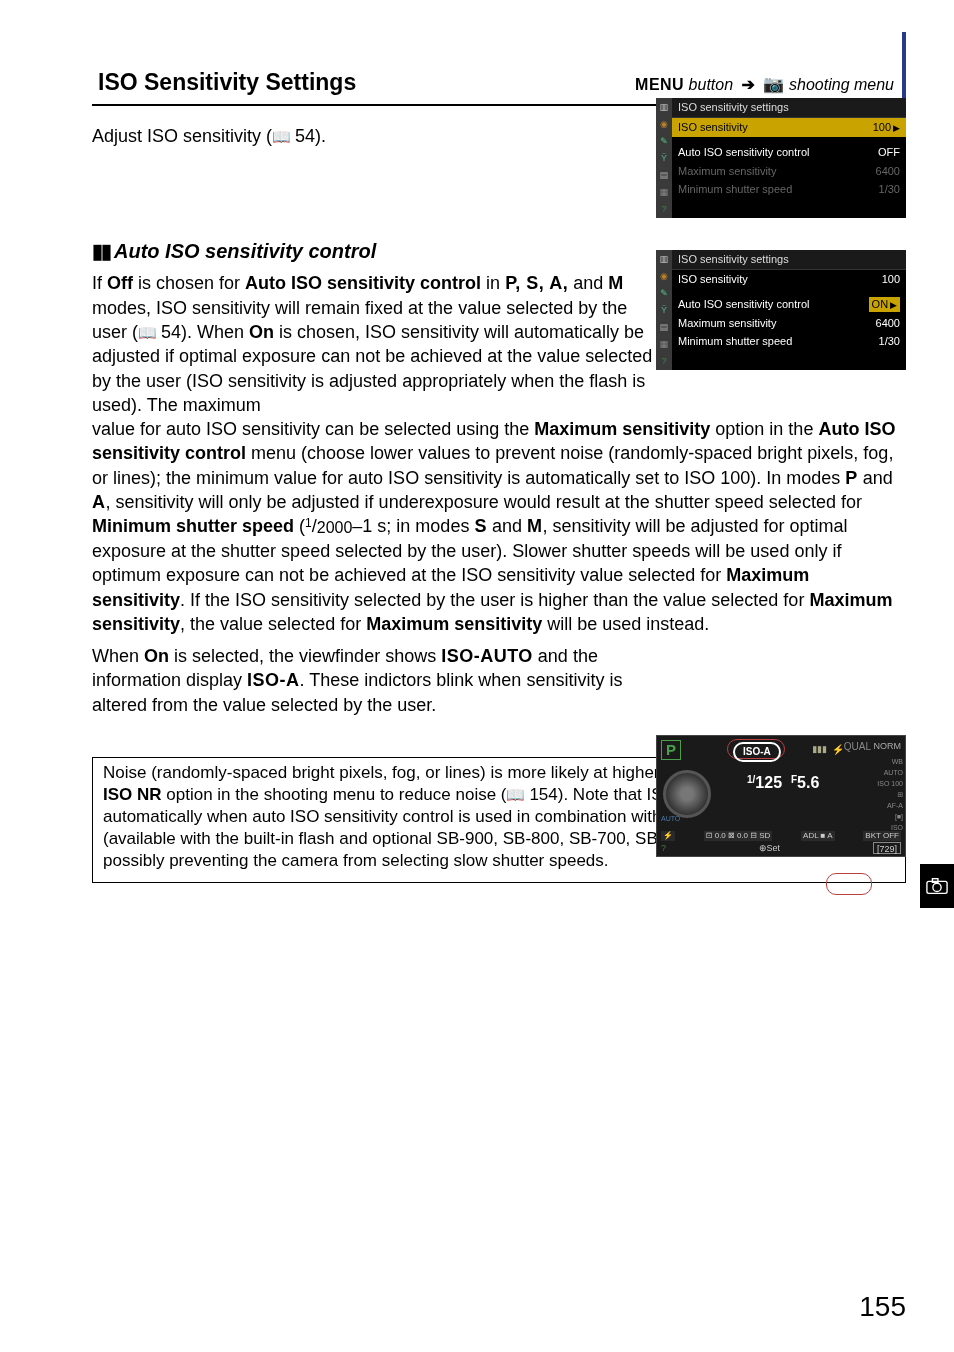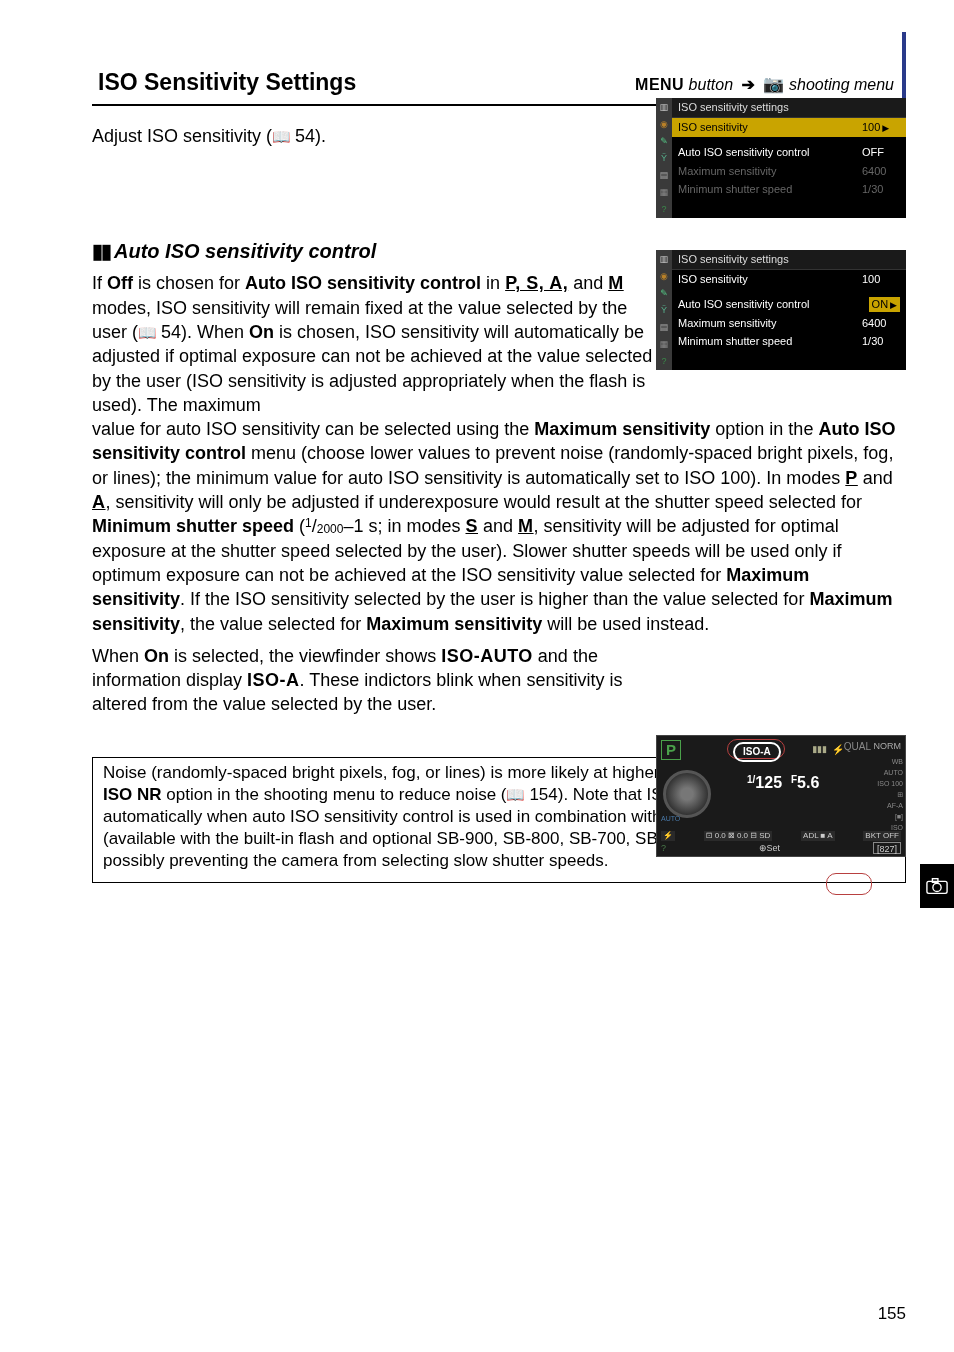--- a/index.html
+++ b/index.html
@@ -30,42 +30,42 @@
   .hdr-right .arrow { font-weight: 700; margin: 0 4px; }
   .hdr-right .ico { font-size: 17px; }
   .hdr-right em { font-style: italic; font-weight: 400; }
   
   .intro { margin-bottom: 90px; }
   .book { font-size: 15px; }
   .sub-h { font-size: 20px; font-weight: 700; font-style: italic; margin-bottom: 6px; }
   .sub-h .bars { font-style: normal; letter-spacing: -2px; margin-right: 4px; }
   .para1 { width: 570px; }
   b { font-weight: 700; }
-  .mode { font-weight: 700; font-family: "Arial Narrow", Arial, sans-serif; letter-spacing: 0.5px; text-decoration: underline; }
+  .mode { font-weight: 700; font-family: "Arial Narrow", Arial, sans-serif; letter-spacing: 0.5px; }
   .para2 { margin-top: 0; }
   .frac-n { font-size: 12px; vertical-align: 5px; }
-  .frac-d { font-size: 12px; vertical-align: -1px; margin-top: 36px; }
+  .frac-d { font-size: 16px; vertical-align: -1px; margin-top: 36px; }
   .para3 { margin-top: 8px; width: 570px; }
   .isoauto { font-weight: 700; font-family: "Arial Narrow", Arial, sans-serif; letter-spacing: 0.5px; }
   
   .notebox {
     border: 1px solid #000;
     margin-top: 40px;
     padding: 4px 10px 10px 10px;
     font-size: 17px;
     line-height: 1.3;
   }
   .note-h { font-weight: 700; font-size: 17px; margin-bottom: 3px; }
   .note-h .pencil {
     display: inline-block; width: 16px; height: 16px;
     background: #000; color: #fff; font-size: 12px; line-height: 16px;
     text-align: center; vertical-align: -2px; margin-right: 4px;
   }
   
-  .pagenum { position: absolute; bottom: 26px; right: 48px; font-size: 17px; }
+  .pagenum { position: absolute; bottom: 26px; right: 48px; font-size: 28px; }
   
   .sidetab {
     position: absolute; right: 0; top: 864px;
     width: 34px; height: 44px; background: #000;
     display: flex; align-items: center; justify-content: center;
   }
   .sidetab svg { width: 22px; height: 18px; }
   
   .lcd {
     position: absolute;
@@ -88,21 +88,21 @@
   .lcd-icons span:nth-child(3) { color:#5c8; }
   .lcd-icons span:nth-child(4) { color:#5a8; }
   .lcd-icons span:nth-child(5) { color:#aaa; }
   .lcd-icons span:nth-child(6) { color:#888; }
   .lcd-icons span:nth-child(7) { color:#3a8a4a; }
   .lcd-body { position: absolute; left: 16px; right: 0; top: 0; bottom: 0; }
   .lcd-title { background:#1a1a1a; color:#ddd; padding:2px 6px; font-size:11px; border-bottom:1px solid #333;}
   .lcd-row { display:flex; justify-content:space-between; padding:2px 6px; font-size:11px; }
   .lcd-row.hi { background:#c9a400; color:#000; }
   .lcd-row.dim { color:#666; }
-  .lcd-row .val { min-width:38px; }
+  .lcd-row .val { min-width:38px; text-align:right; }
   .lcd-row.hi .val { background:#c9a400; }
   .lcd-row .arrow-sm { margin-left:2px; font-size:9px; }
   .lcd-row.sel { color:#fff; }
   .lcd-row.sel .valbox { background:#c9a400; color:#000; padding:0 3px; }
 
   
   .vf {
     position: absolute; top: 735px; right: 48px;
     width: 250px; height: 160px;
   }
@@ -283,21 +283,21 @@
     <div class="vf-autotag">AUTO</div>
     <div class="vf-bar">
       <span>⚡</span>
         <span>⊡ 0.0 ⊠ 0.0 ⊟ SD</span>
         <span>ADL ■ A</span>
         <span>BKT OFF</span>
     </div>
     <div class="vf-bot2">
       <span class="q">?</span>
         <span>⊕Set</span>
-        <span class="shots">[827]</span>
+        <span class="shots">[729]</span>
     </div>
   </div>
   <div class="vf-strip-ring"></div>
 </div>
 
 <div class="notebox">
   <div>
     <span>Noise (randomly-spaced bright pixels, fog, or lines) is more likely at higher sensitivities.   Use the </span><b>High ISO NR</b><span> option in the shooting menu to reduce noise (</span><span class="book">📖 </span><span>154</span><span>).   Note that ISO sensitivity may be raised automatically when auto ISO sensitivity control is used in combination with slow sync flash modes (available with the built-in flash and optional SB-900, SB-800, SB-700, SB-600, and SB-400 flash units, possibly preventing the camera from selecting slow shutter speeds.</span>
   </div>
 </div>

